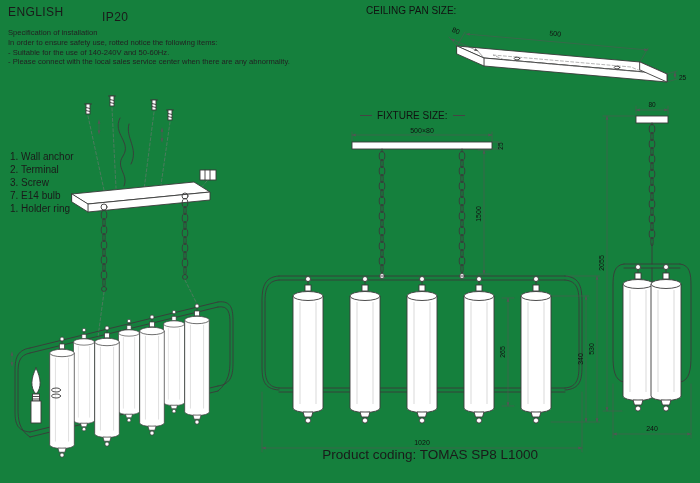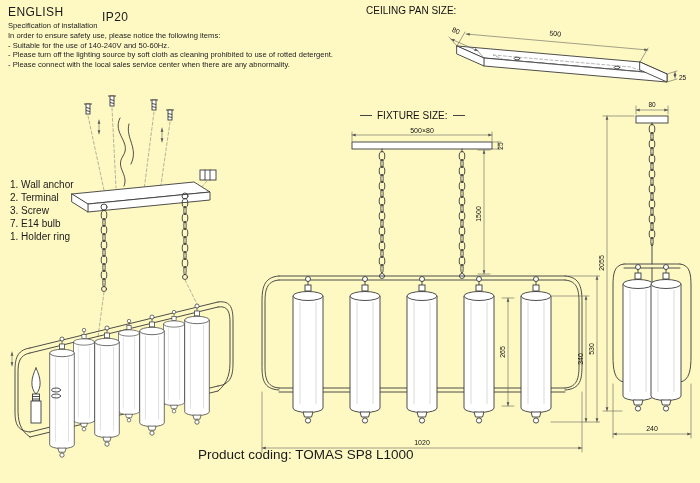--- a/index.html
+++ b/index.html
@@ -1,25 +1,25 @@
 <!DOCTYPE html>
 <html><head>
 <meta charset="utf-8">
 <style>
   html,body{margin:0;padding:0;background:#e8e8e8;}
-  .page{position:relative;width:700px;height:483px;background:#fef9c3;overflow:hidden;
+  .page{position:relative;width:700px;height:483px;background:#15803d;overflow:hidden;
         font-family:"Liberation Sans",sans-serif;color:#1a1a1a;}
   .abs{position:absolute;}
   .lang{font-size:12px;letter-spacing:.4px;}
   .spec{font-size:7.6px;line-height:1.24;color:#222;width:330px;}
   .spec .t{margin-bottom:1px;}
-  .parts{font-size:10px;line-height:13px;margin-top:28px;}
+  .parts{font-size:10px;line-height:13px;}
   .sec-title{font-size:10px;color:#111;display:flex;align-items:center;gap:5px;}
   .sec-title .rule{display:inline-block;width:12px;height:1px;background:#444;}
-  .prod{font-size:13.5px;text-align:left;width:340px;}
+  .prod{font-size:13.5px;text-align:right;width:340px;}
   
   .draw{position:absolute;}
   .draw line,.draw path,.draw rect,.draw ellipse,.draw circle,.draw polygon,.draw polyline{
     stroke:#3a3a3a;stroke-width:.9;fill:none;stroke-linecap:round;}
   .draw .wf{fill:#fff;}
   .draw .dim{stroke:#555;stroke-width:.55;}
   .draw .dsh{stroke:#777;stroke-width:.55;stroke-dasharray:3 2.2;}
   .draw text{stroke:none;fill:#111;font-family:"Liberation Sans",sans-serif;font-size:7px;}
   .draw text.s6{font-size:6.5px;}
 </style>
@@ -53,25 +53,24 @@
         <rect x="-2" y="0" width="4" height="10" fill="#fff"></rect>
         <line x1="-2" y1="3.5" x2="2" y2="4.5"></line>
         <line x1="-2" y1="6.5" x2="2" y2="7.5"></line>
       </g>
     </defs>
   </svg>
 
   <div class="abs lang" style="left:8px;top:5px">ENGLISH</div>
   <div class="abs lang" style="left:102px;top:10px">IP20</div>
 
-  <div class="abs spec" style="left:8px;top:21px">
+  <div class="abs spec" style="left:8px;top:28px">
     <div class="t">Specification of installation</div>
-    <div>In order to ensure safety use, please notice the following items:</div>
+    <div>In order to ensure safety use, rotted notice the following items:</div>
     <div>- Suitable for the use of 140-240V and 50-60Hz.</div>
-    <div>- Please turn off the lighting source by soft cloth as cleaning prohibited to use of rotted detergent.</div>
     <div>- Please connect with the local sales service center when there are any abnormality.</div>
   </div>
 
   <div class="abs parts" style="left:10px;top:150px">
     <div>1. Wall anchor</div>
     <div>2. Terminal</div>
     <div>3. Screw</div>
     <div>7. E14 bulb</div>
     <div>1. Holder ring</div>
   </div>

